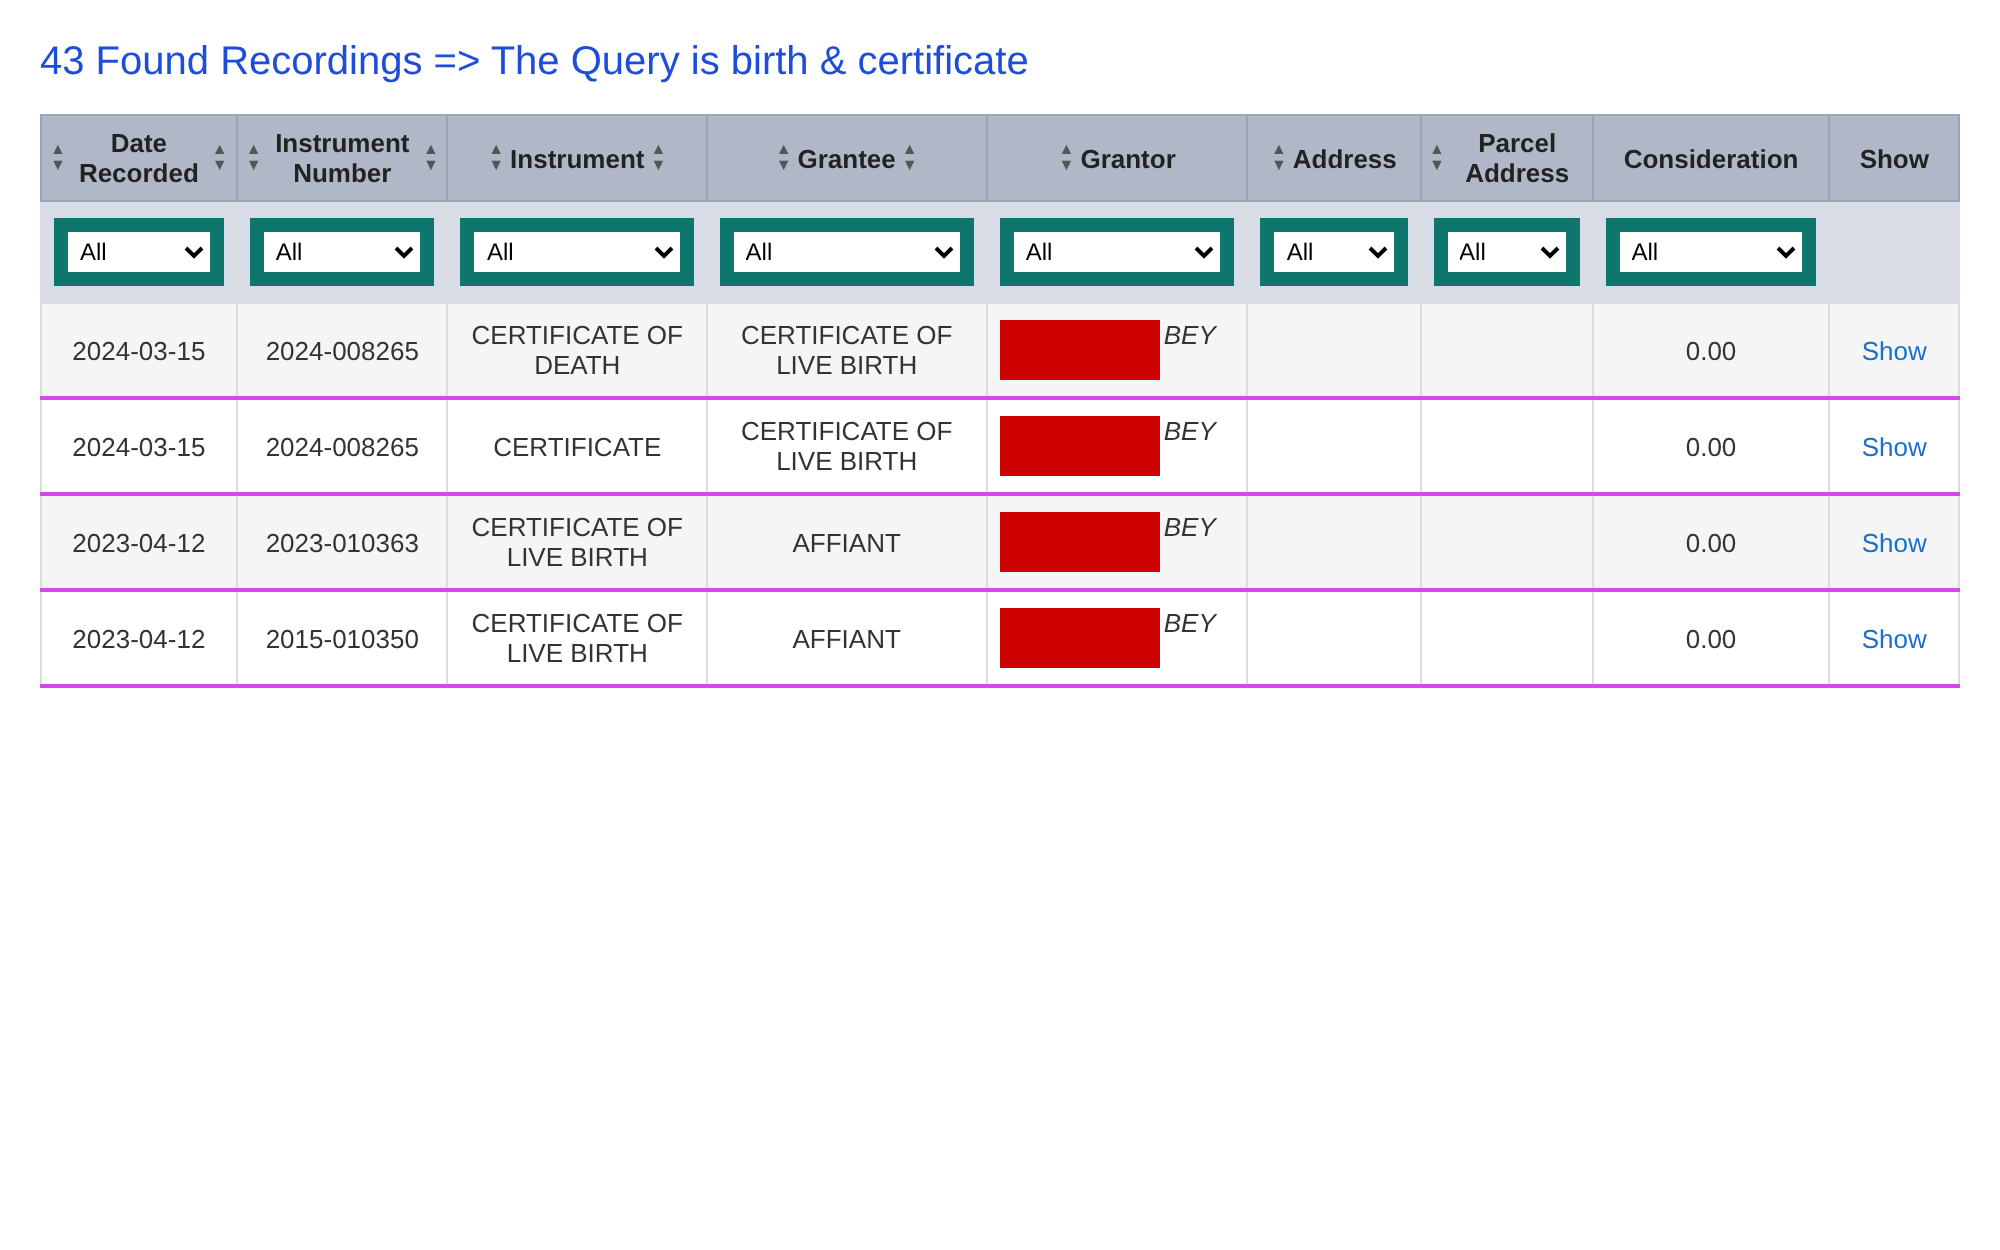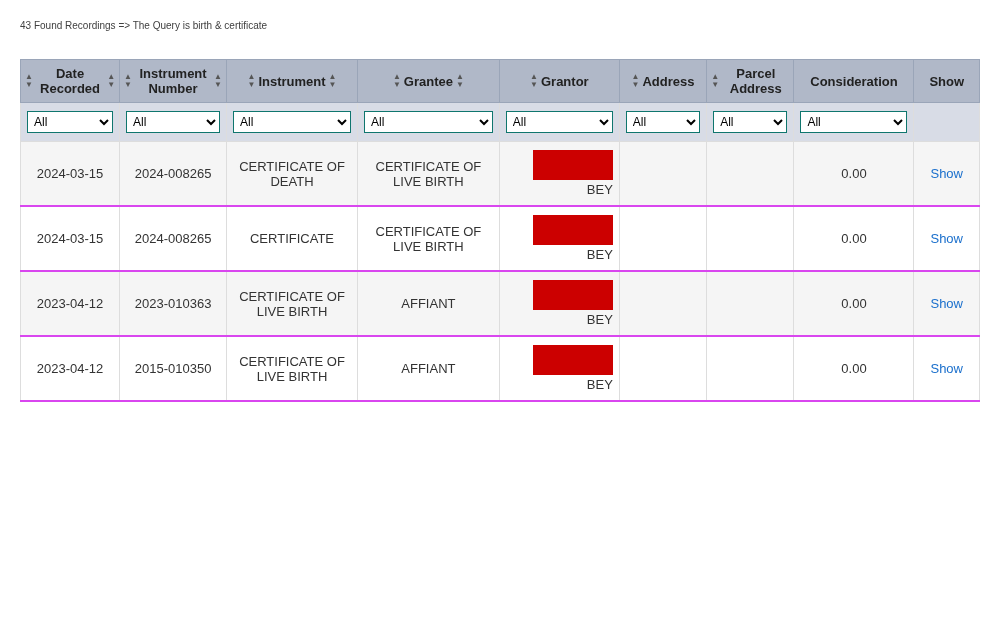--- a/index.html
+++ b/index.html
@@ -8,23 +8,23 @@
       font-size: 13px;
       background: #fff;
       color: #333;
       width: 1000px;
       min-height: 625px;
     }
     .page-wrapper {
       padding: 20px 20px 10px 20px;
     }
     .query-info {
-      margin-bottom: 28px;
-      font-size: 10px;
-      color: #404040;
+      margin-bottom: 14px;
+      font-size: 20px;
+      color: #1d4ed8;
     }
     .data-table {
       width: 100%;
       border-collapse: collapse;
       border: 1px solid #ccc;
     }
     .data-table th {
       background: #b0b8c8;
       color: #222;
       text-align: center;
@@ -49,21 +49,21 @@
     }
     .filter-row td {
       background: #d8dce6;
       padding: 6px 4px;
       border: 1px solid #9aa5b8;
       text-align: center;
     }
     .filter-row select {
       font-size: 12px;
       padding: 2px;
-      border: 1px solid #0f766e;
+      border: 7px solid #0f766e;
       background: #fff;
       cursor: pointer;
       width: 100%;
     }
     .data-table tbody tr {
       border-bottom: 2px solid #d946ef;
     }
     .data-table tbody tr:nth-child(odd) {
       background: #f5f5f5;
     }
@@ -71,23 +71,24 @@
       background: #fff;
     }
     .data-table td {
       padding: 8px 6px;
       text-align: center;
       border: 1px solid #ddd;
       vertical-align: middle;
     }
     .grantor-cell {
       display: flex;
-      flex-direction: column;
-      align-items: flex-end;
+      flex-direction: row;
+      align-items: flex-start;
       gap: 2px;
+      font-style: italic;
     }
     .red-block {
       background: #cc0000;
       width: 80px;
       height: 30px;
       display: block;
     }
     .show-link {
       color: #1a6fcc;
       cursor: pointer;

